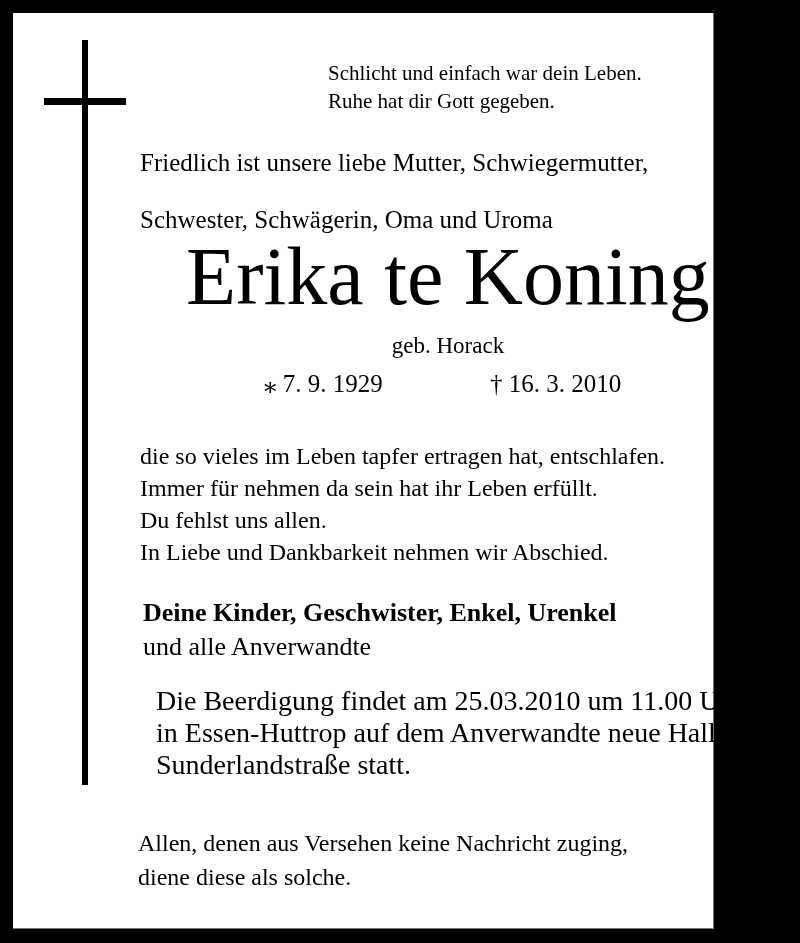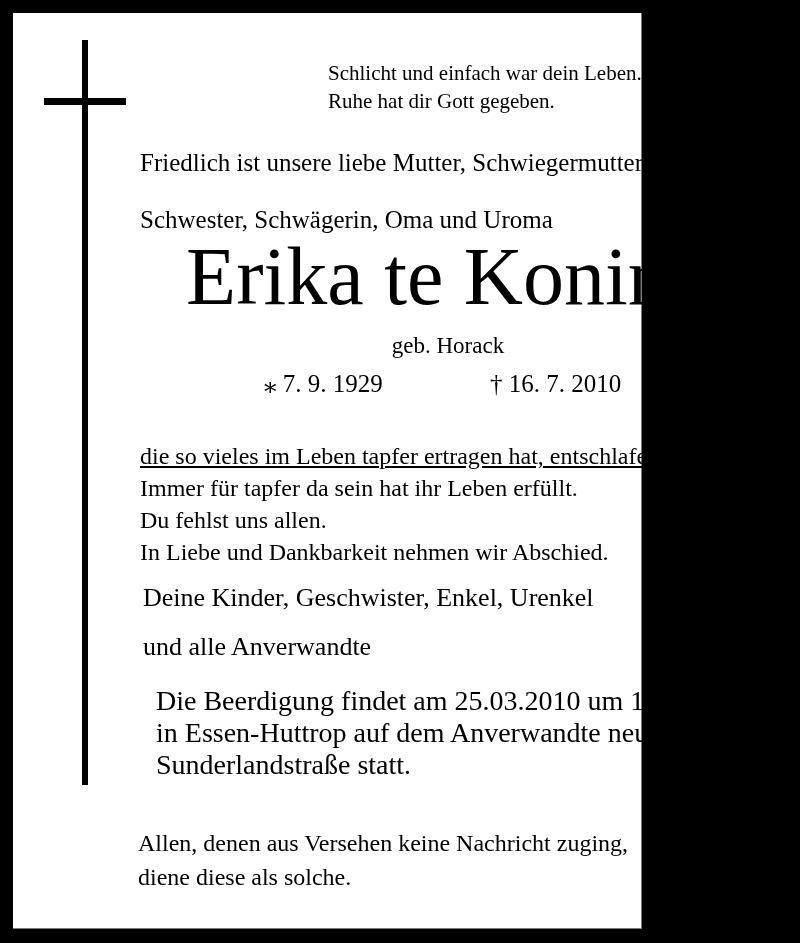--- a/index.html
+++ b/index.html
@@ -7,21 +7,21 @@
       width: 800px; height: 943px;
       background: #000000;
       position: relative;
       overflow: hidden;
       font-family: "Liberation Serif", "DejaVu Serif", serif;
       color: #000000;
     }
     .card {
       position: absolute;
       left: 13px; top: 13px;
-      width: 629px; height: 916px;
+      width: 701px; height: 916px;
       background: #ffffff;
       border-right: 1px solid #7a7a7a;
       border-bottom: 1px solid #7a7a7a;
       box-sizing: border-box;
     }
     .cross-v {
       position: absolute;
       left: 69px; top: 27px;
       width: 6px; height: 745px;
       background: #000;
@@ -58,28 +58,28 @@
   <div class="t motto" style="top:50px;">Schlicht und einfach war dein Leben.</div>
   <div class="t motto" style="top:78px;">Ruhe hat dir Gott gegeben.</div>
 
   <div class="t intro" style="top:137px;">Friedlich ist unsere liebe Mutter, Schwiegermutter,</div>
   <div class="t intro" style="top:162px;margin-top:32px;">Schwester, Schwägerin, Oma und Uroma</div>
 
   <div class="t name">Erika te Koning</div>
   <div class="t maiden">geb. Horack</div>
 
   <div class="t birth">⁎ 7. 9. 1929</div>
-  <div class="t death">† 16. 7. 2010</div>
+  <div class="t death">† 16. 3. 2010</div>
 
-  <div class="t body-text" style="top:431px;text-decoration:underline;">die so vieles im Leben tapfer ertragen hat, entschlafen.</div>
-  <div class="t body-text" style="top:463px;">Immer für tapfer da sein hat ihr Leben erfüllt.</div>
+  <div class="t body-text" style="top:431px;">die so vieles im Leben tapfer ertragen hat, entschlafen.</div>
+  <div class="t body-text" style="top:463px;">Immer für nehmen da sein hat ihr Leben erfüllt.</div>
   <div class="t body-text" style="top:495px;">Du fehlst uns allen.</div>
   <div class="t body-text" style="top:527px;">In Liebe und Dankbarkeit nehmen wir Abschied.</div>
 
-  <div class="t family" style="top:572px;">Deine Kinder, Geschwister, Enkel, Urenkel</div>
+  <div class="t family" style="top:587px;font-weight:bold;">Deine Kinder, Geschwister, Enkel, Urenkel</div>
   <div class="t family" style="top:621px;">und alle Anverwandte</div>
 
   <div class="t funeral" style="top:674px;">Die Beerdigung findet am 25.03.2010 um 11.00 Uhr</div>
   <div class="t funeral" style="top:706px;">in Essen-Huttrop auf dem Anverwandte neue Halle</div>
   <div class="t funeral" style="top:738px;">Sunderlandstraße statt.</div>
 
   <div class="t closing" style="top:818px;">Allen, denen aus Versehen keine Nachricht zuging,</div>
   <div class="t closing" style="top:852px;">diene diese als solche.</div>
 
 </div>

